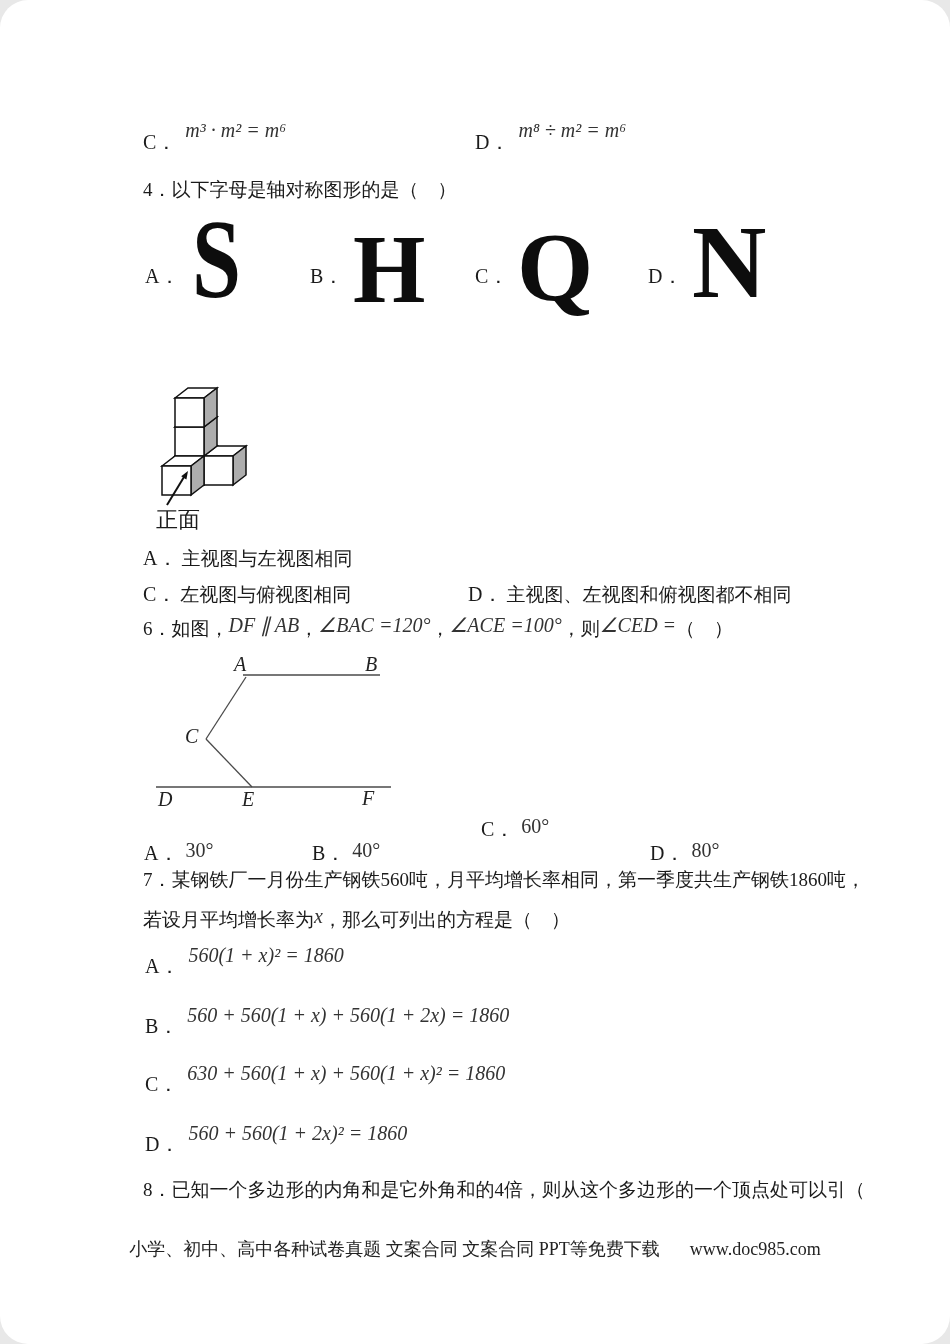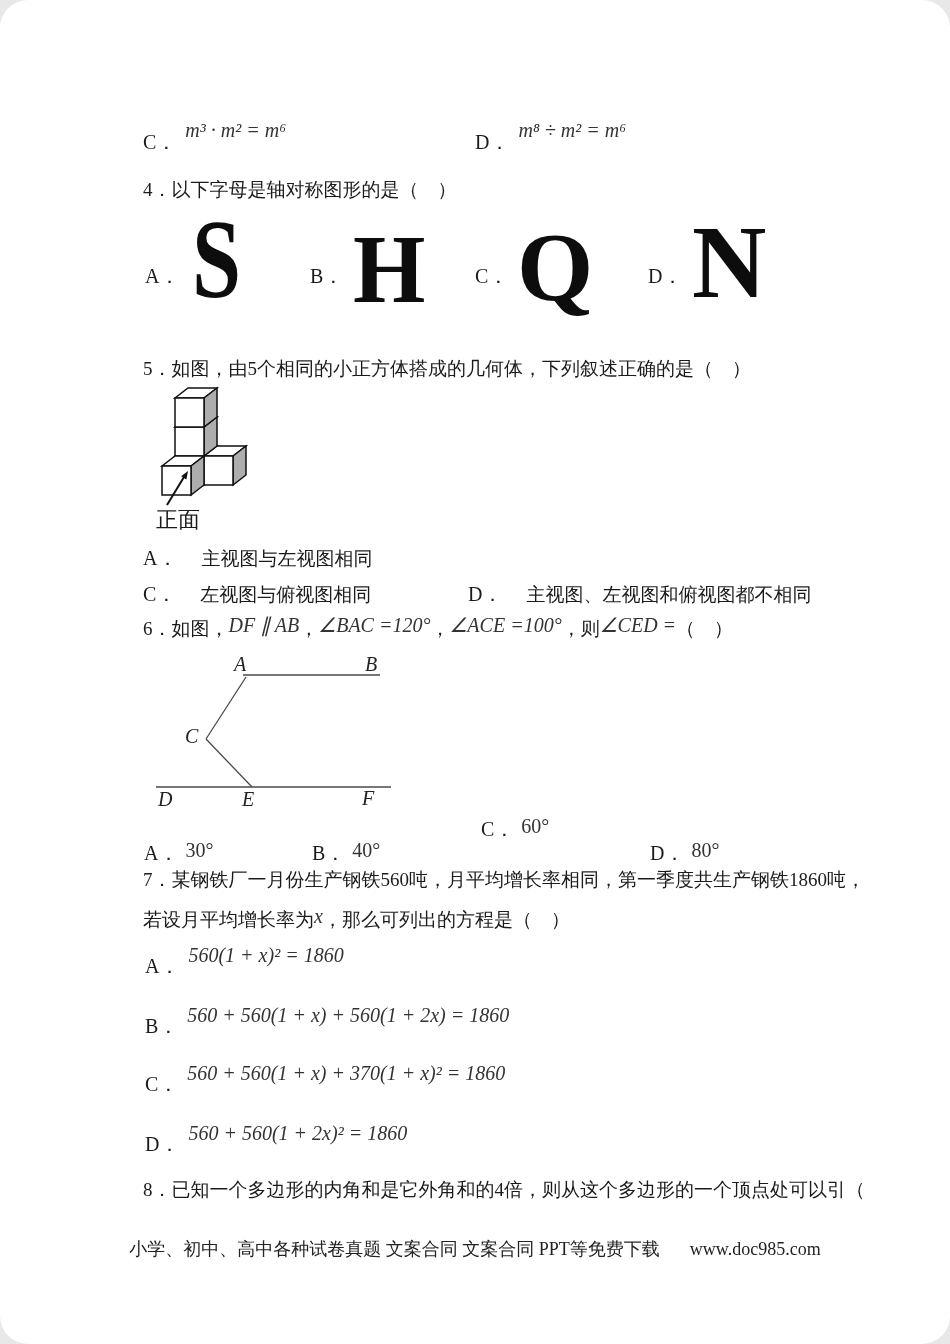--- a/index.html
+++ b/index.html
@@ -16,21 +16,21 @@
   }
   .q7row .formula{top:-11px;}
   .mathseg{font-family:"Liberation Serif",serif;font-style:italic;font-size:20px;color:#333;
     position:relative;top:-3px;white-space:nowrap;}
   .degval{font-family:"Liberation Serif",serif;font-size:20px;color:#333;
     position:relative;top:-3px;margin-left:7px;}
   .bigletter{
     font-family:"Liberation Serif",serif;font-weight:bold;color:#0d0d0d;
     line-height:1;transform-origin:0 50%;white-space:pre;
   }
-  .q5opt .txt{margin-left:24px;}
+  .q5opt .txt{margin-left:4px;}
   .figlabel{font-family:"Liberation Serif",serif;font-size:22px;color:#1b1b1b;}
   .footer{
     position:absolute;left:0;top:1237px;width:100%;text-align:center;
     font-family:"Liberation Serif",serif;font-size:18px;color:#222;
   }
   .footer .site{margin-left:30px;font-family:"Liberation Serif",serif;}
   svg text{font-family:"Liberation Serif",serif;font-style:italic;fill:#222;}
 </style>
 </head>
 <body>
@@ -48,21 +48,20 @@
 
   <div class="abs optletter" style="left:145px;top:263px;">A．</div>
   <div class="abs bigletter" style="left:192px;top:202px;font-size:113px;transform:scaleX(0.78);">S</div>
   <div class="abs optletter" style="left:310px;top:263px;">B．</div>
   <div class="abs bigletter" style="left:353px;top:220px;font-size:98px;transform:scaleX(0.95);">H</div>
   <div class="abs optletter" style="left:475px;top:263px;">C．</div>
   <div class="abs bigletter" style="left:517px;top:218px;font-size:98px;">Q</div>
   <div class="abs optletter" style="left:648px;top:263px;">D．</div>
   <div class="abs bigletter" style="left:692px;top:211px;font-size:103px;">N</div>
 
-  <div class="abs cn" style="left:143px;top:357px;">5．如图，由5个相同的小正方体搭成的几何体，下列叙述正确的是（　）</div>
 
   <svg class="abs" style="left:150px;top:380px;" width="110" height="150" viewBox="0 0 110 150">
     <g stroke="#111" stroke-width="1.5" stroke-linejoin="miter">
 
       <polygon points="25,76 38,66 67,66 54,76" fill="#ffffff"></polygon>
       <polygon points="54,105 54,76 67,66 67,95" fill="#adadad"></polygon>
       <polygon points="25,105 25,76 54,76 54,105" fill="#ffffff"></polygon>
 
       <polygon points="54,76 67,66 96,66 83,76" fill="#ffffff"></polygon>
       <polygon points="83,105 83,76 96,66 96,95" fill="#adadad"></polygon>
@@ -134,21 +133,21 @@
     <span>若设月平均增长率为</span><span class="mathseg">x</span><span>，那么可列出的方程是（　）</span>
   </div>
 
   <div class="abs q7row" style="left:145px;top:953px;">
     <span class="optletter">A．</span><span class="formula">560(1 + x)² = 1860</span>
   </div>
   <div class="abs q7row" style="left:145px;top:1013px;">
     <span class="optletter">B．</span><span class="formula">560 + 560(1 + x) + 560(1 + 2x) = 1860</span>
   </div>
   <div class="abs q7row" style="left:145px;top:1071px;">
-    <span class="optletter">C．</span><span class="formula">560 + 560(1 + x) + 370(1 + x)² = 1860</span>
+    <span class="optletter">C．</span><span class="formula">630 + 560(1 + x) + 560(1 + x)² = 1860</span>
   </div>
   <div class="abs q7row" style="left:145px;top:1131px;">
     <span class="optletter">D．</span><span class="formula">560 + 560(1 + 2x)² = 1860</span>
   </div>
 
   <div class="abs cn" style="left:143px;top:1178px;white-space:nowrap;">8．已知一个多边形的内角和是它外角和的4倍，则从这个多边形的一个顶点处可以引（</div>
 
   <div class="footer">
     <span>小学、初中、高中各种试卷真题  文案合同  文案合同  PPT等免费下载</span><span class="site">www.doc985.com</span>
   </div>

